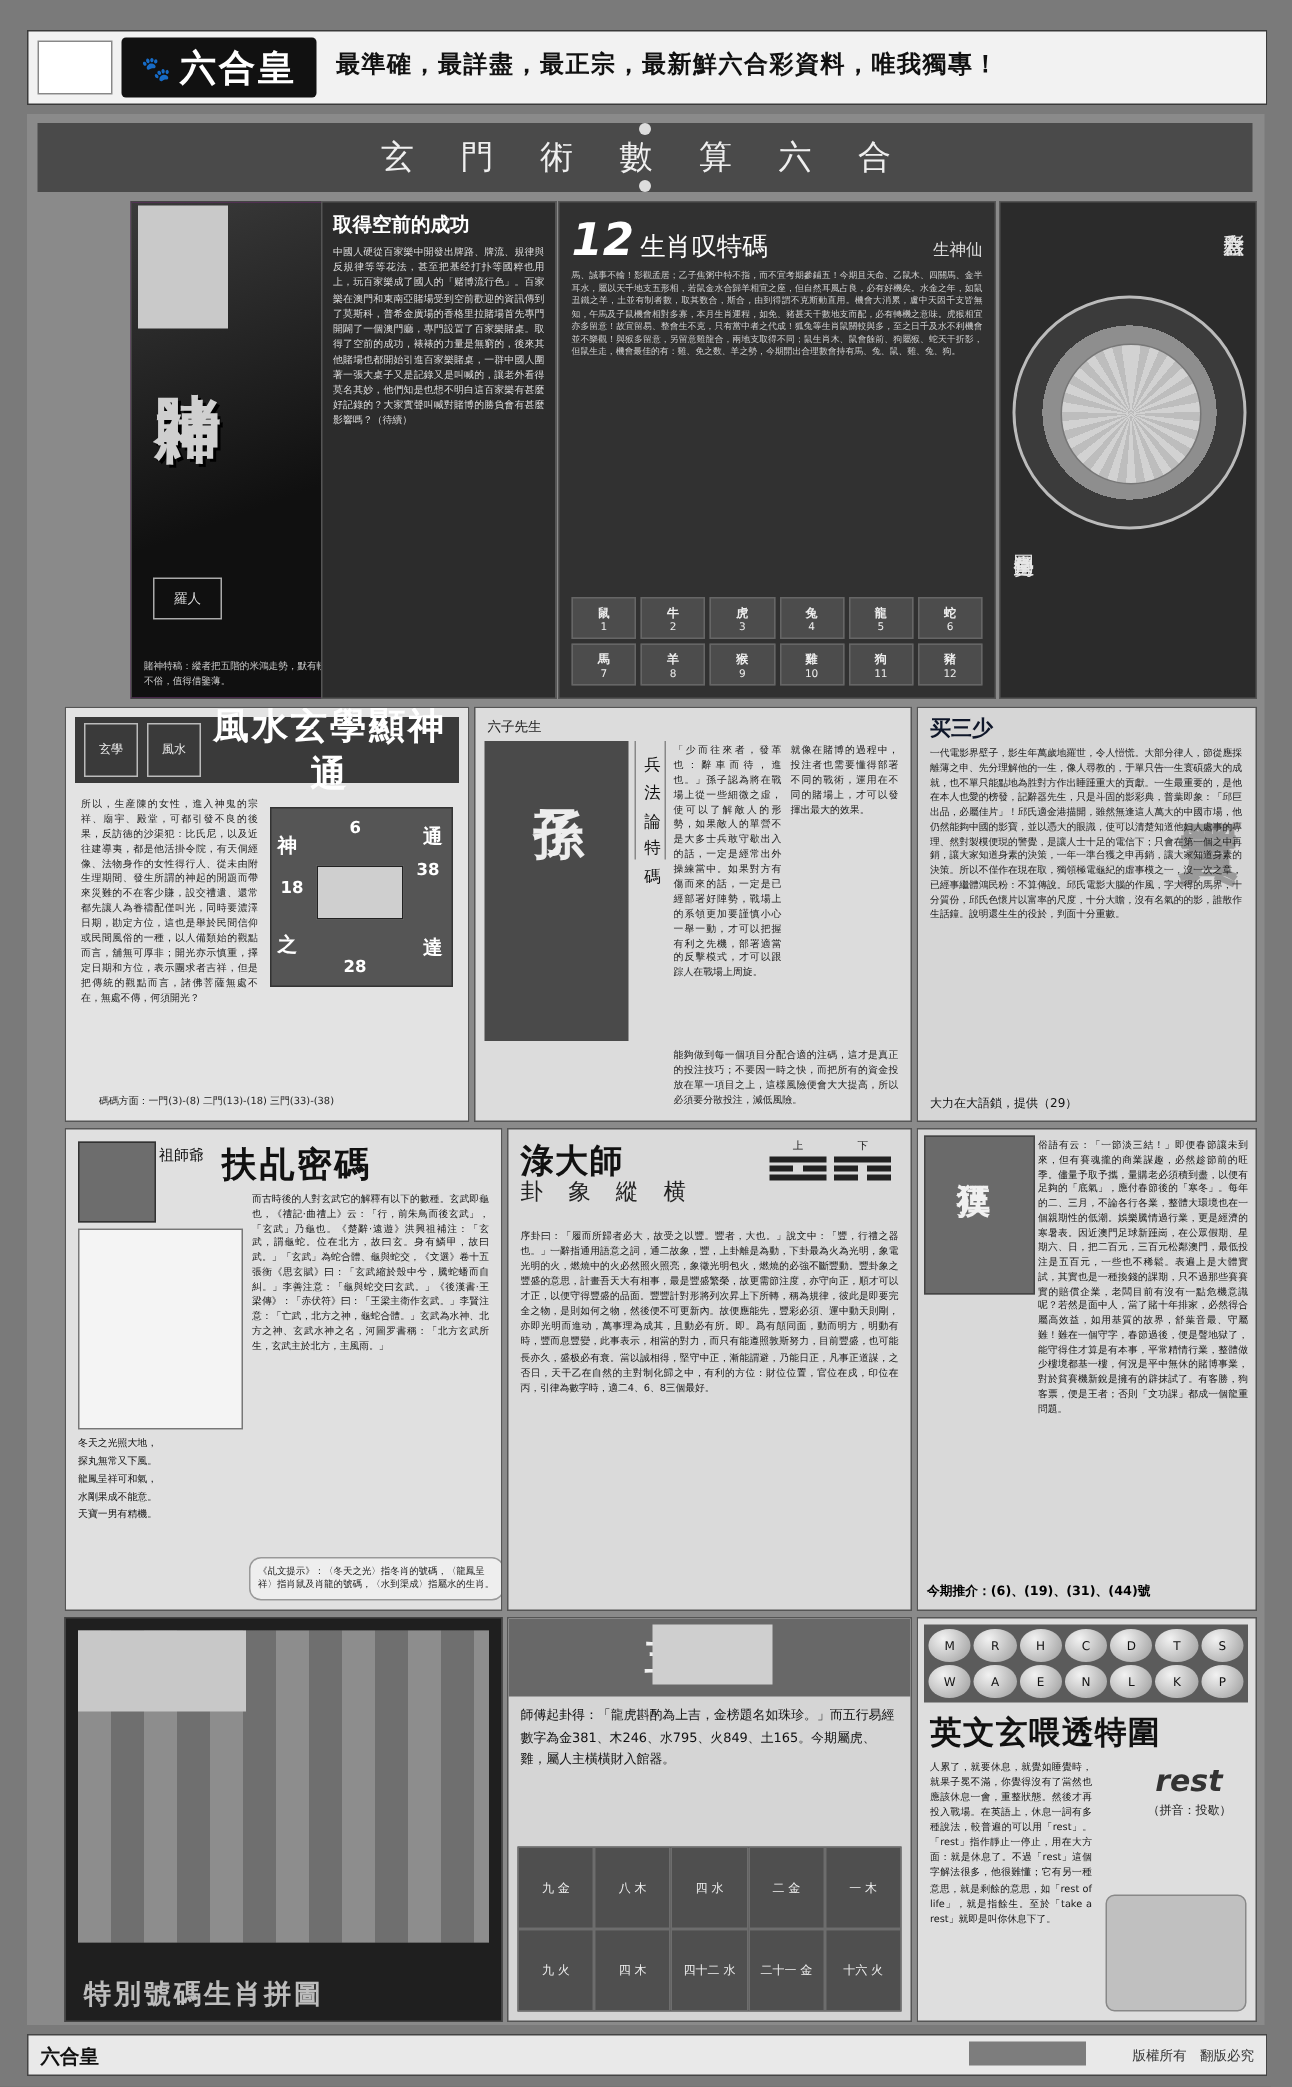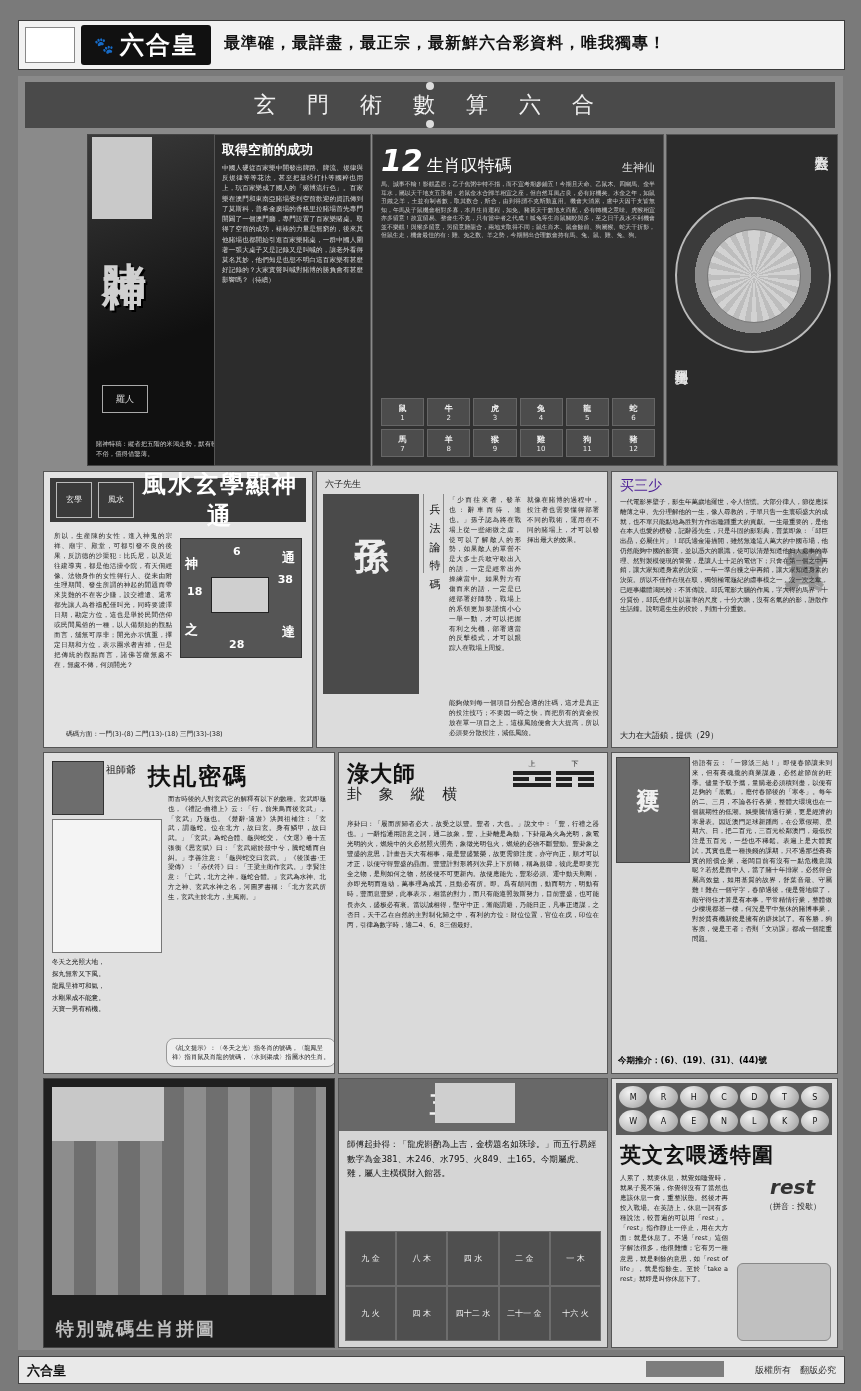--- a/index.html
+++ b/index.html
@@ -83,21 +83,21 @@
   #p-bf .port .nm{position:absolute;left:26px;top:18px;font-size:34px;color:#ededed;writing-mode:vertical-rl;
      text-orientation:upright;font-weight:bold;}
   #p-bf .vt{position:absolute;left:106px;top:22px;font-size:11px;color:#111;writing-mode:vertical-rl;
      text-orientation:upright;letter-spacing:3px;border-left:1px solid #888;border-right:1px solid #888;padding:0 2px;}
   #p-bf .c1{position:absolute;left:132px;top:24px;width:72px;font-size:6.6px;line-height:1.5;text-align:justify;color:#1c1c1c;}
   #p-bf .c2{position:absolute;left:210px;top:24px;width:72px;font-size:6.6px;line-height:1.5;text-align:justify;color:#1c1c1c;}
   #p-bf .c3{position:absolute;left:132px;bottom:8px;width:150px;font-size:6.6px;line-height:1.5;text-align:justify;color:#1c1c1c;}
 
   
   #p-buy{left:593px;top:395px;width:225px;height:275px;background:#d6d6d6;border:1px solid #555;}
-  #p-buy .hd{position:absolute;left:8px;top:5px;font-size:14px;color:#4c1d95;font-weight:normal;}
+  #p-buy .hd{position:absolute;left:8px;top:5px;font-size:14px;color:#0f172a;font-weight:bold;}
   #p-buy .bigw{position:absolute;right:4px;top:46px;font-size:40px;color:#9a9a9a;font-weight:bold;
      writing-mode:vertical-rl;text-orientation:upright;}
   #p-buy .tx{position:absolute;left:8px;top:26px;width:208px;font-size:6.5px;line-height:1.5;text-align:justify;color:#1b1b1b;}
   #p-buy .sig{position:absolute;left:8px;bottom:6px;font-size:8px;color:#111;}
 
   
   #p-fu{left:25px;top:676px;width:290px;height:320px;background:#e0e0e0;border:1px solid #555;}
   #p-fu .av{position:absolute;left:8px;top:8px;width:50px;height:52px;background:#6d6d6d;border:1px solid #333;}
   #p-fu .lab{position:absolute;left:62px;top:10px;font-size:10px;color:#111;font-weight:normal;}
   #p-fu .t{position:absolute;left:104px;top:8px;font-size:23px;font-weight:bold;color:#111;letter-spacing:2px;text-align:center;}

